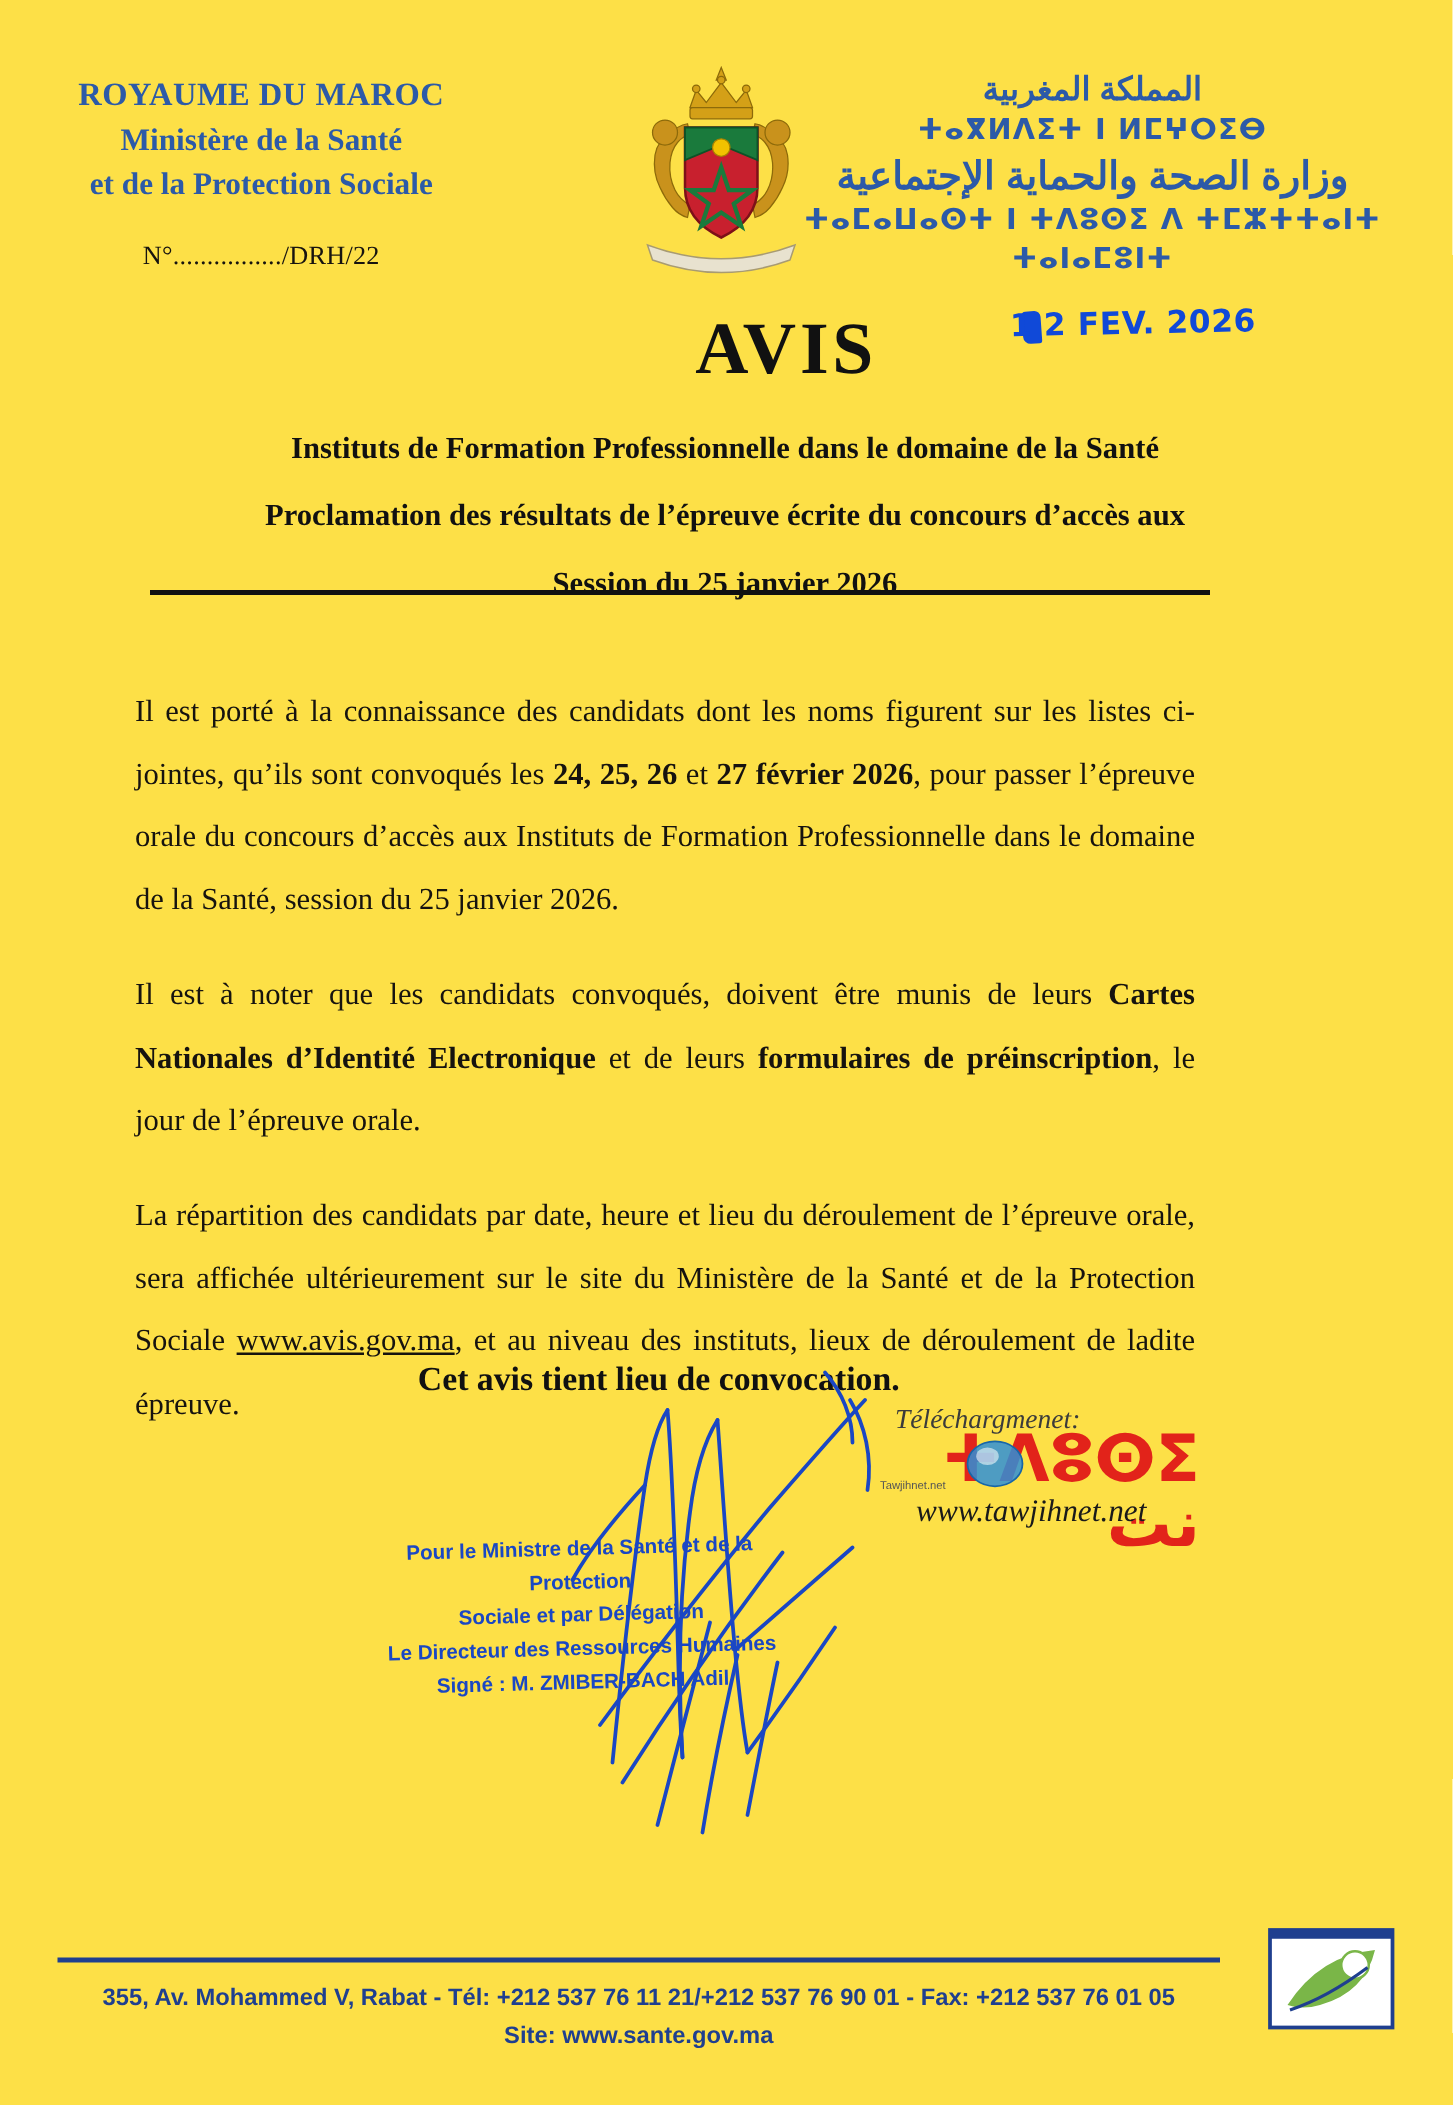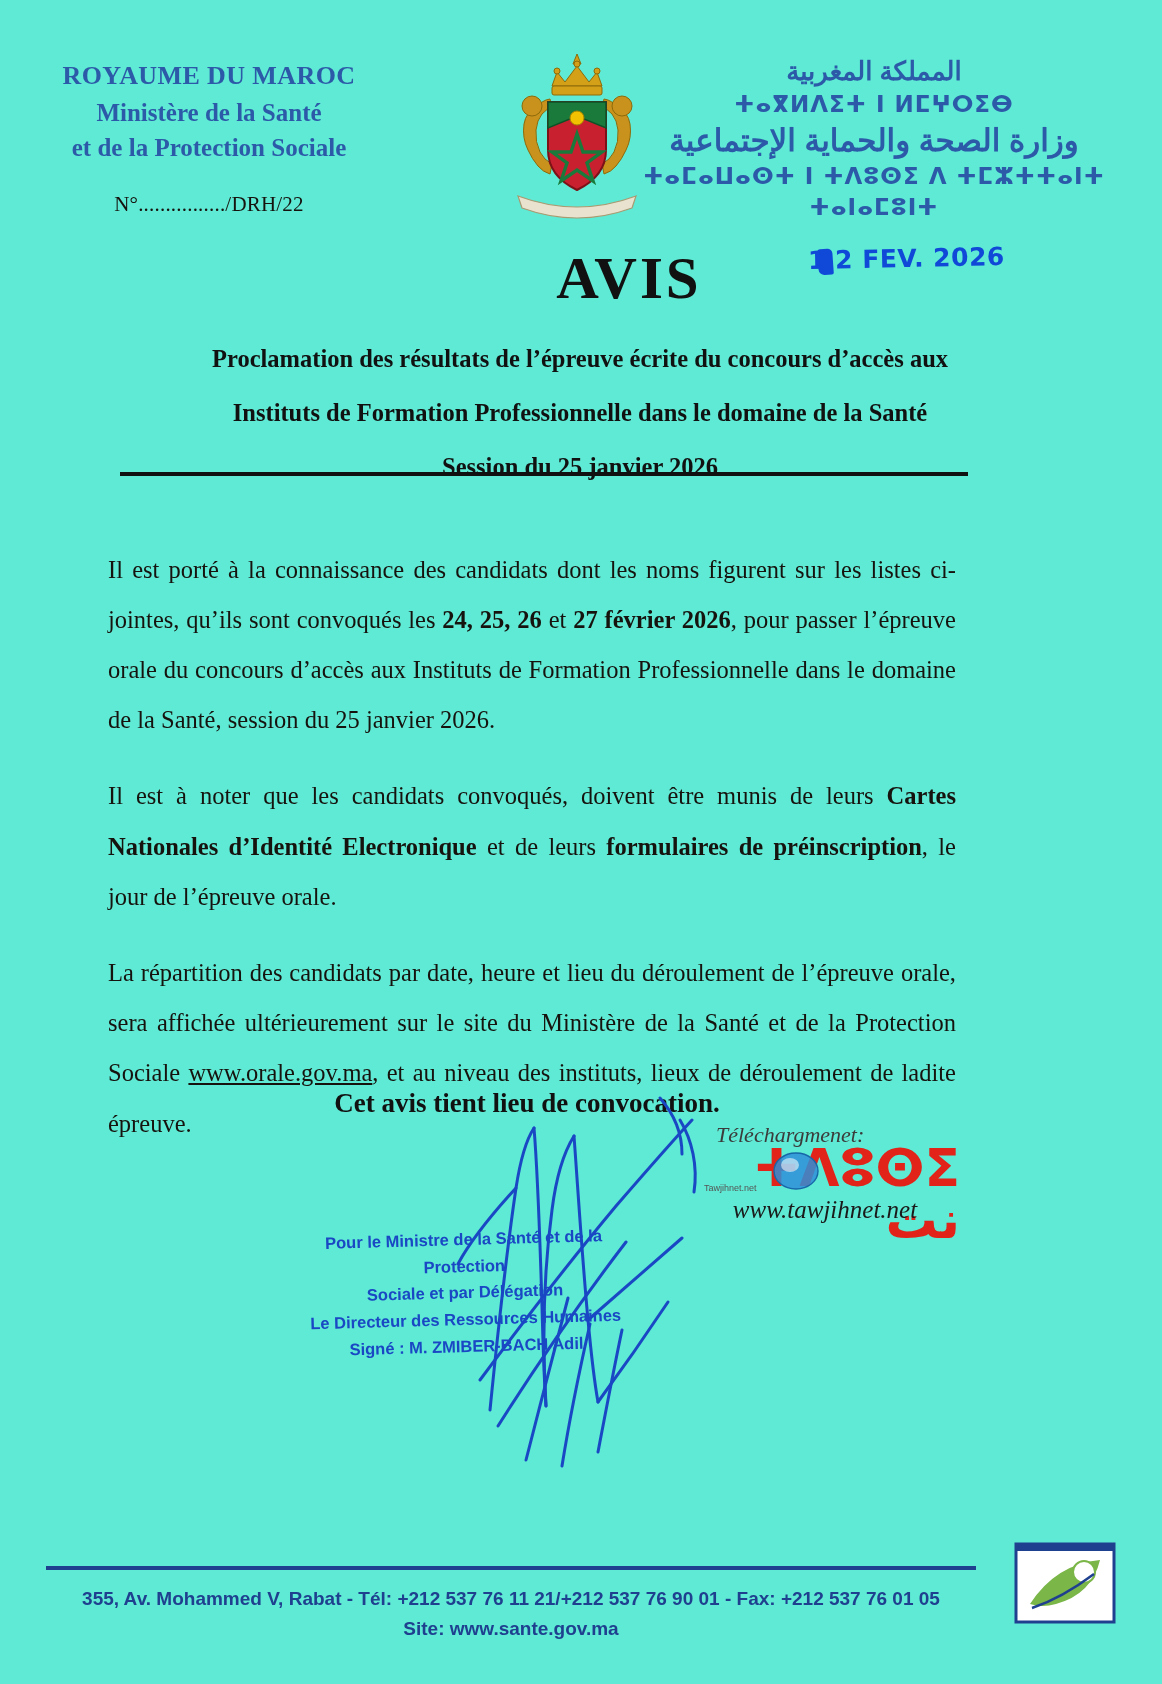--- a/index.html
+++ b/index.html
@@ -9,21 +9,21 @@
   }
   body {
     font-family: "Liberation Serif", "DejaVu Serif", serif;
     color: #111111;
   }
   #page {
     position: relative;
     width: 1162px;
     height: 1684px;
     overflow: hidden;
-    background: #5eead4;
+    background: #fde047;
   }
 
   
   .header {
     position: absolute;
     top: 46px;
     left: 0;
     width: 1162px;
     height: 200px;
   }
@@ -326,34 +326,34 @@
       <div class="ar ar2">وزارة الصحة والحماية الإجتماعية</div>
       <div class="tif">ⵜⴰⵎⴰⵡⴰⵙⵜ ⵏ ⵜⴷⵓⵙⵉ ⴷ ⵜⵎⵣⵜⵜⴰⵏⵜ ⵜⴰⵏⴰⵎⵓⵏⵜ</div>
     </div>
   </div>
 
   <div class="avis-title">AVIS</div>
   <div class="stamp-blob"></div>
   <div class="date-stamp">1 2 FEV. 2026</div>
 
   <div class="subtitle">
+    <div>Instituts de Formation Professionnelle dans le domaine de la Santé</div>
     <div>Proclamation des résultats de l’épreuve écrite du concours d’accès aux</div>
-    <div>Instituts de Formation Professionnelle dans le domaine de la Santé</div>
     <div>Session du 25 janvier 2026</div>
   </div>
 
   <div class="rule-top"></div>
 
   <div class="body-wrap">
 
     <p class="para"><span>Il est porté à la connaissance des candidats dont les noms figurent sur les listes ci-jointes, qu’ils sont convoqués les </span><b>24, 25, 26</b><span> et </span><b>27 février 2026</b><span>, pour passer l’épreuve orale du concours d’accès aux Instituts de Formation Professionnelle dans le domaine de la Santé, session du 25 janvier 2026.</span></p>
 
     <p class="para"><span>Il est à noter que les candidats convoqués, doivent être munis de leurs </span><b>Cartes Nationales d’Identité Electronique</b><span> et de leurs </span><b>formulaires de préinscription</b><span>, le jour de l’épreuve orale.</span></p>
 
-    <p class="para"><span>La répartition des candidats par date, heure et lieu du déroulement de l’épreuve orale, sera affichée ultérieurement sur le site du Ministère de la Santé et de la Protection Sociale </span><span class="url">www.orale.gov.ma</span><span>, et au niveau des instituts, lieux de déroulement de ladite épreuve.</span></p>
+    <p class="para"><span>La répartition des candidats par date, heure et lieu du déroulement de l’épreuve orale, sera affichée ultérieurement sur le site du Ministère de la Santé et de la Protection Sociale </span><span class="url">www.avis.gov.ma</span><span>, et au niveau des instituts, lieux de déroulement de ladite épreuve.</span></p>
   </div>
 
   <div class="convocation">Cet avis tient lieu de convocation.</div>
 
   <div class="signature">
     <svg viewBox="0 0 420 390" width="420" height="390" aria-hidden="true">
       <g fill="none" stroke="#1a47c4" stroke-width="3" stroke-linecap="round" stroke-linejoin="round">
         <path d="M160 330 C168 250 176 176 186 108 C190 82 196 60 204 48"></path>
         <path d="M204 48 C208 96 210 160 212 226 C213 266 214 298 216 326"></path>
         <path d="M216 326 C212 258 214 190 222 130 C226 98 234 72 244 56"></path>

